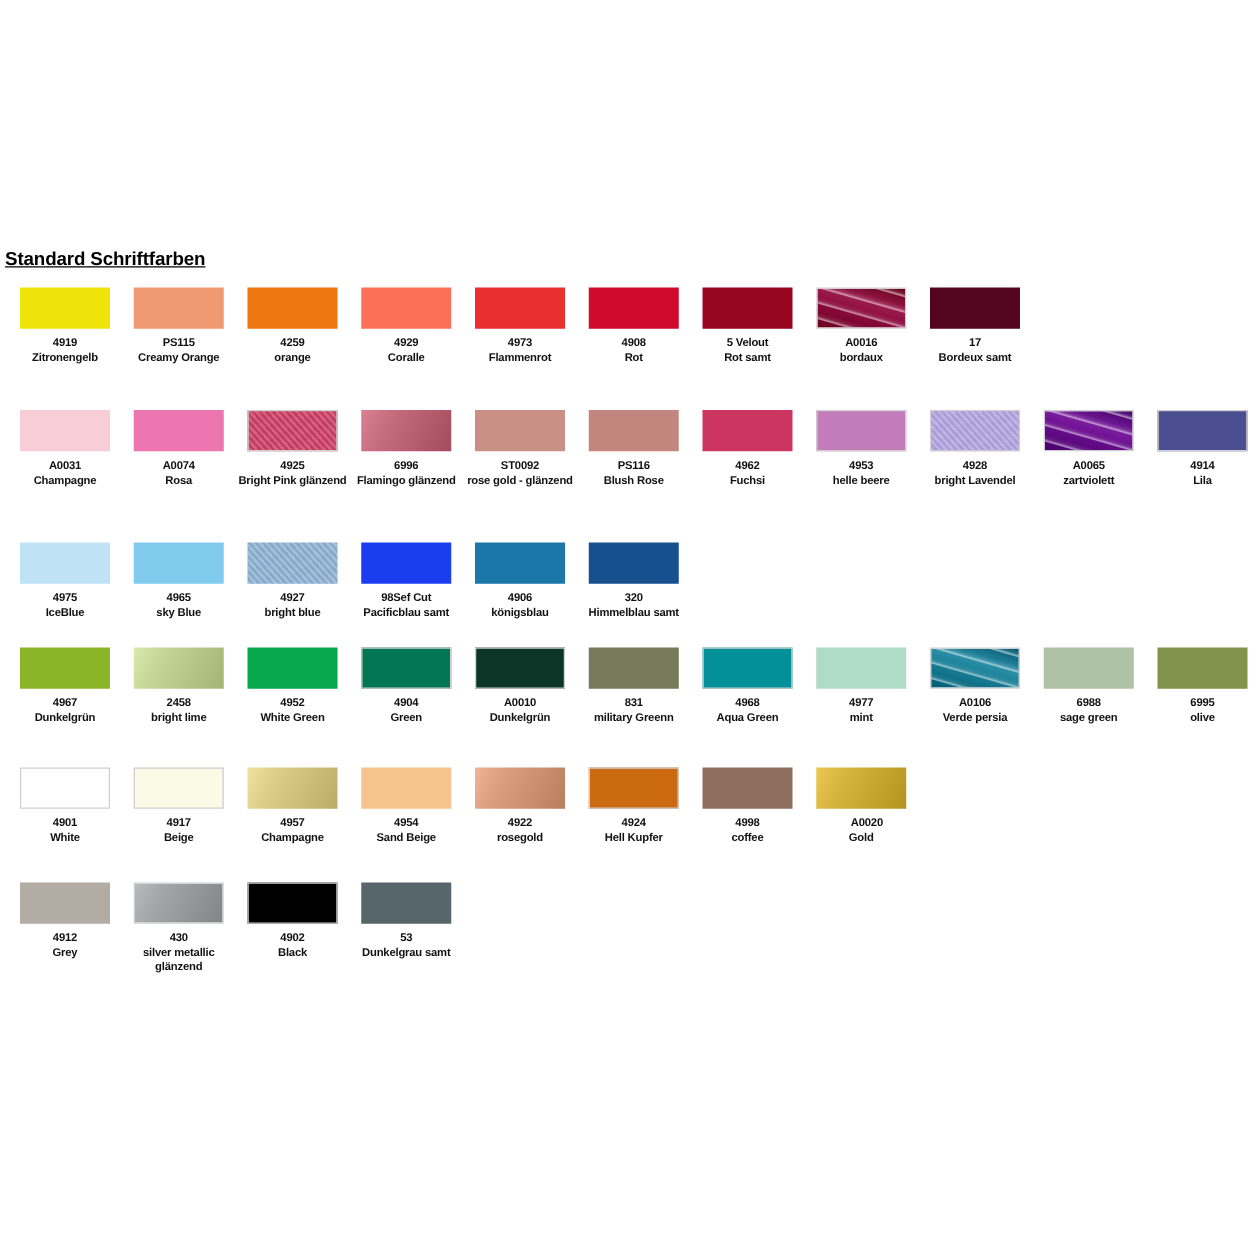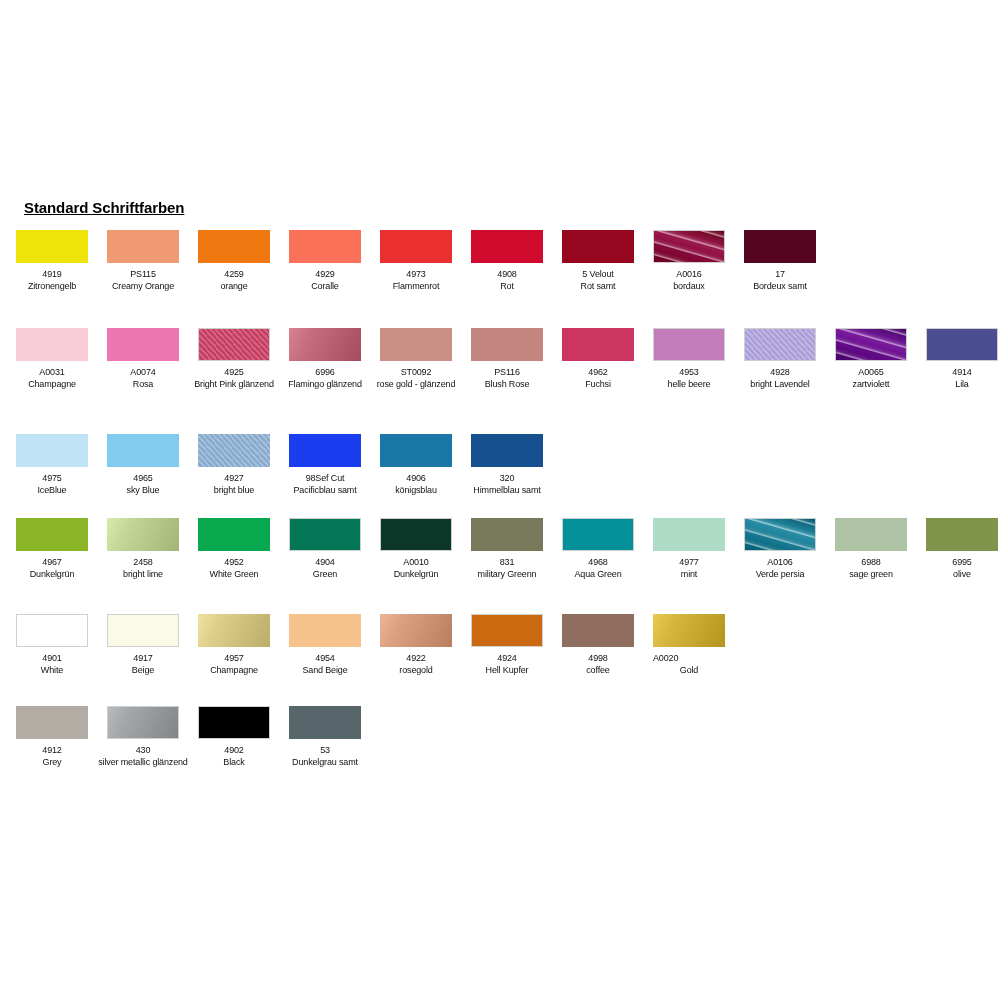--- a/index.html
+++ b/index.html
@@ -8,21 +8,21 @@
     background:#ffffff;
     font-family:"Liberation Sans", sans-serif;
     position:relative;
     overflow:hidden;
     -webkit-font-smoothing:antialiased;
   }
   #sheet{position:absolute;left:0;top:0;width:1000px;height:1000px;}
 
   #title{
     position:absolute;
-    left:24px;top:199px;
+    left:4px;top:199px;
     font-size:15px;
     font-weight:bold;
     color:#000;
     text-decoration:underline;
     letter-spacing:-0.1px;
     white-space:nowrap;
   }
 
   .row{position:absolute;left:0;width:1000px;}
 
@@ -43,24 +43,25 @@
   .labels{
     position:absolute;
     left:-9px;
     top:39px;
     width:90px;
     text-align:center;
     font-size:9px;
     line-height:11.5px;
     color:#111;
     letter-spacing:-0.15px;
+    font-weight:bold;
   }
   .labels .code{display:block;white-space:nowrap;}
   .labels .name{display:block;}
-  .labels.leftcode .code{text-align:left;padding-left:9px;}
+  .labels.leftcode .code{text-align:center;padding-left:9px;}
 </style>
 </head>
 <body>
 
 <div id="sheet">
   <div id="title">Standard Schriftfarben</div>
   <div id="rows-container">
       <div class="row" style="top: 230px;">
         <div class="cell" style="left: 16px;">
           <div class="swatch" style="background: rgb(239, 228, 10);"></div>

